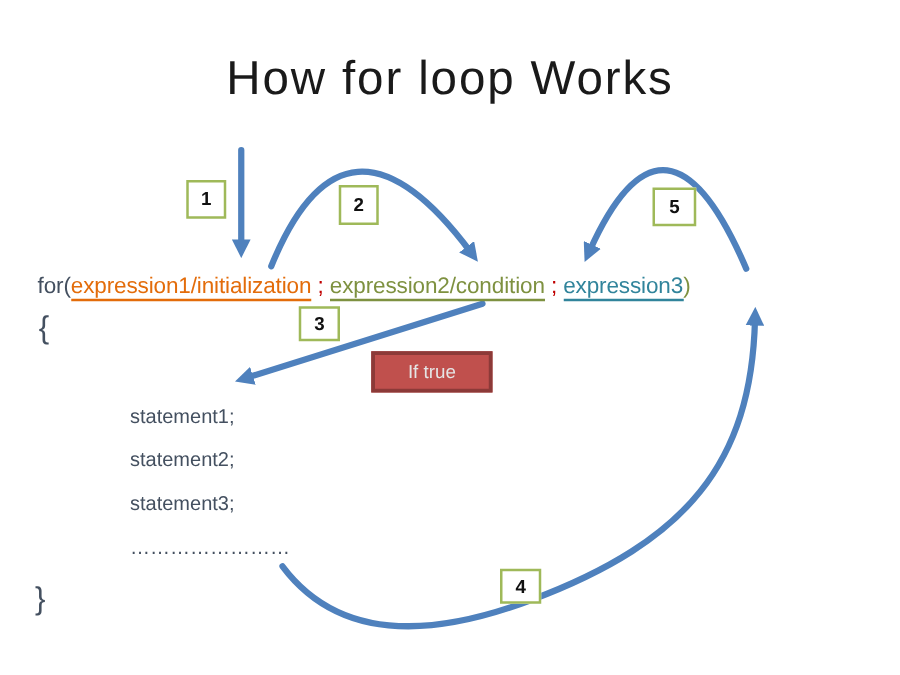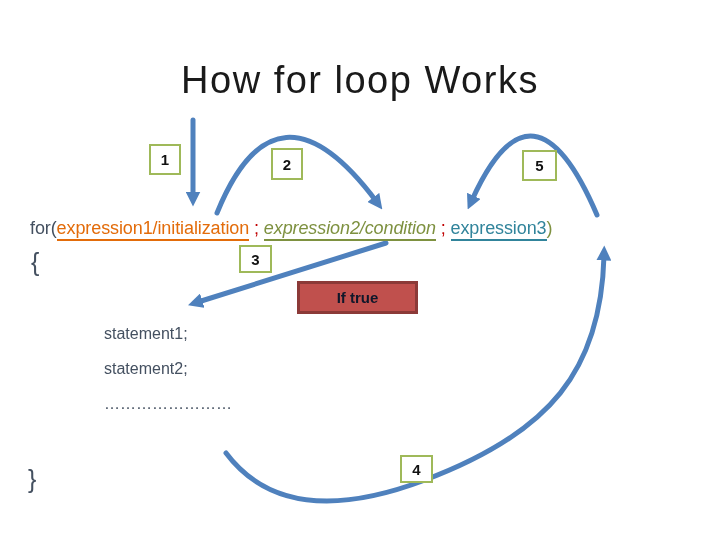--- a/index.html
+++ b/index.html
@@ -13,21 +13,20 @@
   
   .slide-title {
     position: absolute;
     left: 0; top: 42px; width: 720px;
     text-align: center;
     font-size: 38px;
     font-weight: 400;
     letter-spacing: 1.5px;
     color: var(--title-text, #1a1a1a);
     white-space: nowrap;
-    margin-top: 17px;
   }
   
   svg.arrows {
     position: absolute; left: 0; top: 0;
     pointer-events: none;
   }
   svg.arrows path.flow {
     fill: none;
     stroke: var(--arrow, #4F81BD);
     stroke-width: 5;
@@ -47,21 +46,21 @@
   .code-line {
     position: absolute;
     left: 30px; top: 218px;
     font-size: 18px;
     letter-spacing: -0.1px;
     white-space: pre;
     color: var(--code-text, #445060);
   }
   .code-line .u { border-bottom: 2px solid currentColor; padding-bottom: 1px; }
   .expr1 { color: var(--expr1, #E36C0A); }
-  .expr2 { color: var(--expr2, #7E9140); font-style: italic; }
+  .expr2 { color: var(--expr2, #7E9140); }
   .expr3 { color: var(--expr3, #31849B); }
   .sep   { color: var(--separator, #C00000); }
   .paren-close { color: var(--expr2, #7E9140); }
   .brace {
     position: absolute;
     font-size: 25px;
     color: var(--code-text, #445060);
   }
   .open-brace  { left: 31px; top: 248px; }
   .close-brace { left: 28px; top: 465px; }
@@ -70,27 +69,27 @@
     position: absolute;
     left: 104px; top: 321px;
     font-size: 16px;
     color: var(--code-text, #445060);
   }
   .statements .stmt { line-height: 26px; margin-bottom: 9px; white-space: nowrap; }
   
   .if-true-box {
     position: absolute;
     left: 297px; top: 281px;
-    width: 121px; height: 33px;
+    width: 97px; height: 33px;
     box-sizing: border-box;
     background: var(--if-true-fill, #C0504D);
     border: 3px solid var(--if-true-border, #8C3A38);
     display: flex; align-items: center; justify-content: center;
-    color: #0f172a;
-    font-size: 15px; font-weight: 700;
+    color: #e5e5e5;
+    font-size: 15px; font-weight: 400;
   }
   .page-number {
     position: absolute;
     left: 660px; top: 502px;
     width: 30px;
     text-align: center;
     font-size: 12px;
     color: var(--page-number, #8a8a8a);
     margin-top: 41px;
   }
@@ -135,20 +134,21 @@
 
   <div class="brace open-brace">{</div>
 
   <div class="if-true-box">
     <span>If true</span>
   </div>
 
   <div class="statements">
     <div class="stmt">statement1;</div>
     <div class="stmt">statement2;</div>
+    <div class="stmt">statement3;</div>
     <div class="stmt">……………………</div>
   </div>
 
   <div class="brace close-brace">}</div>
 
   <div class="page-number">25</div>
 
 </div>
 
 </body></html>

